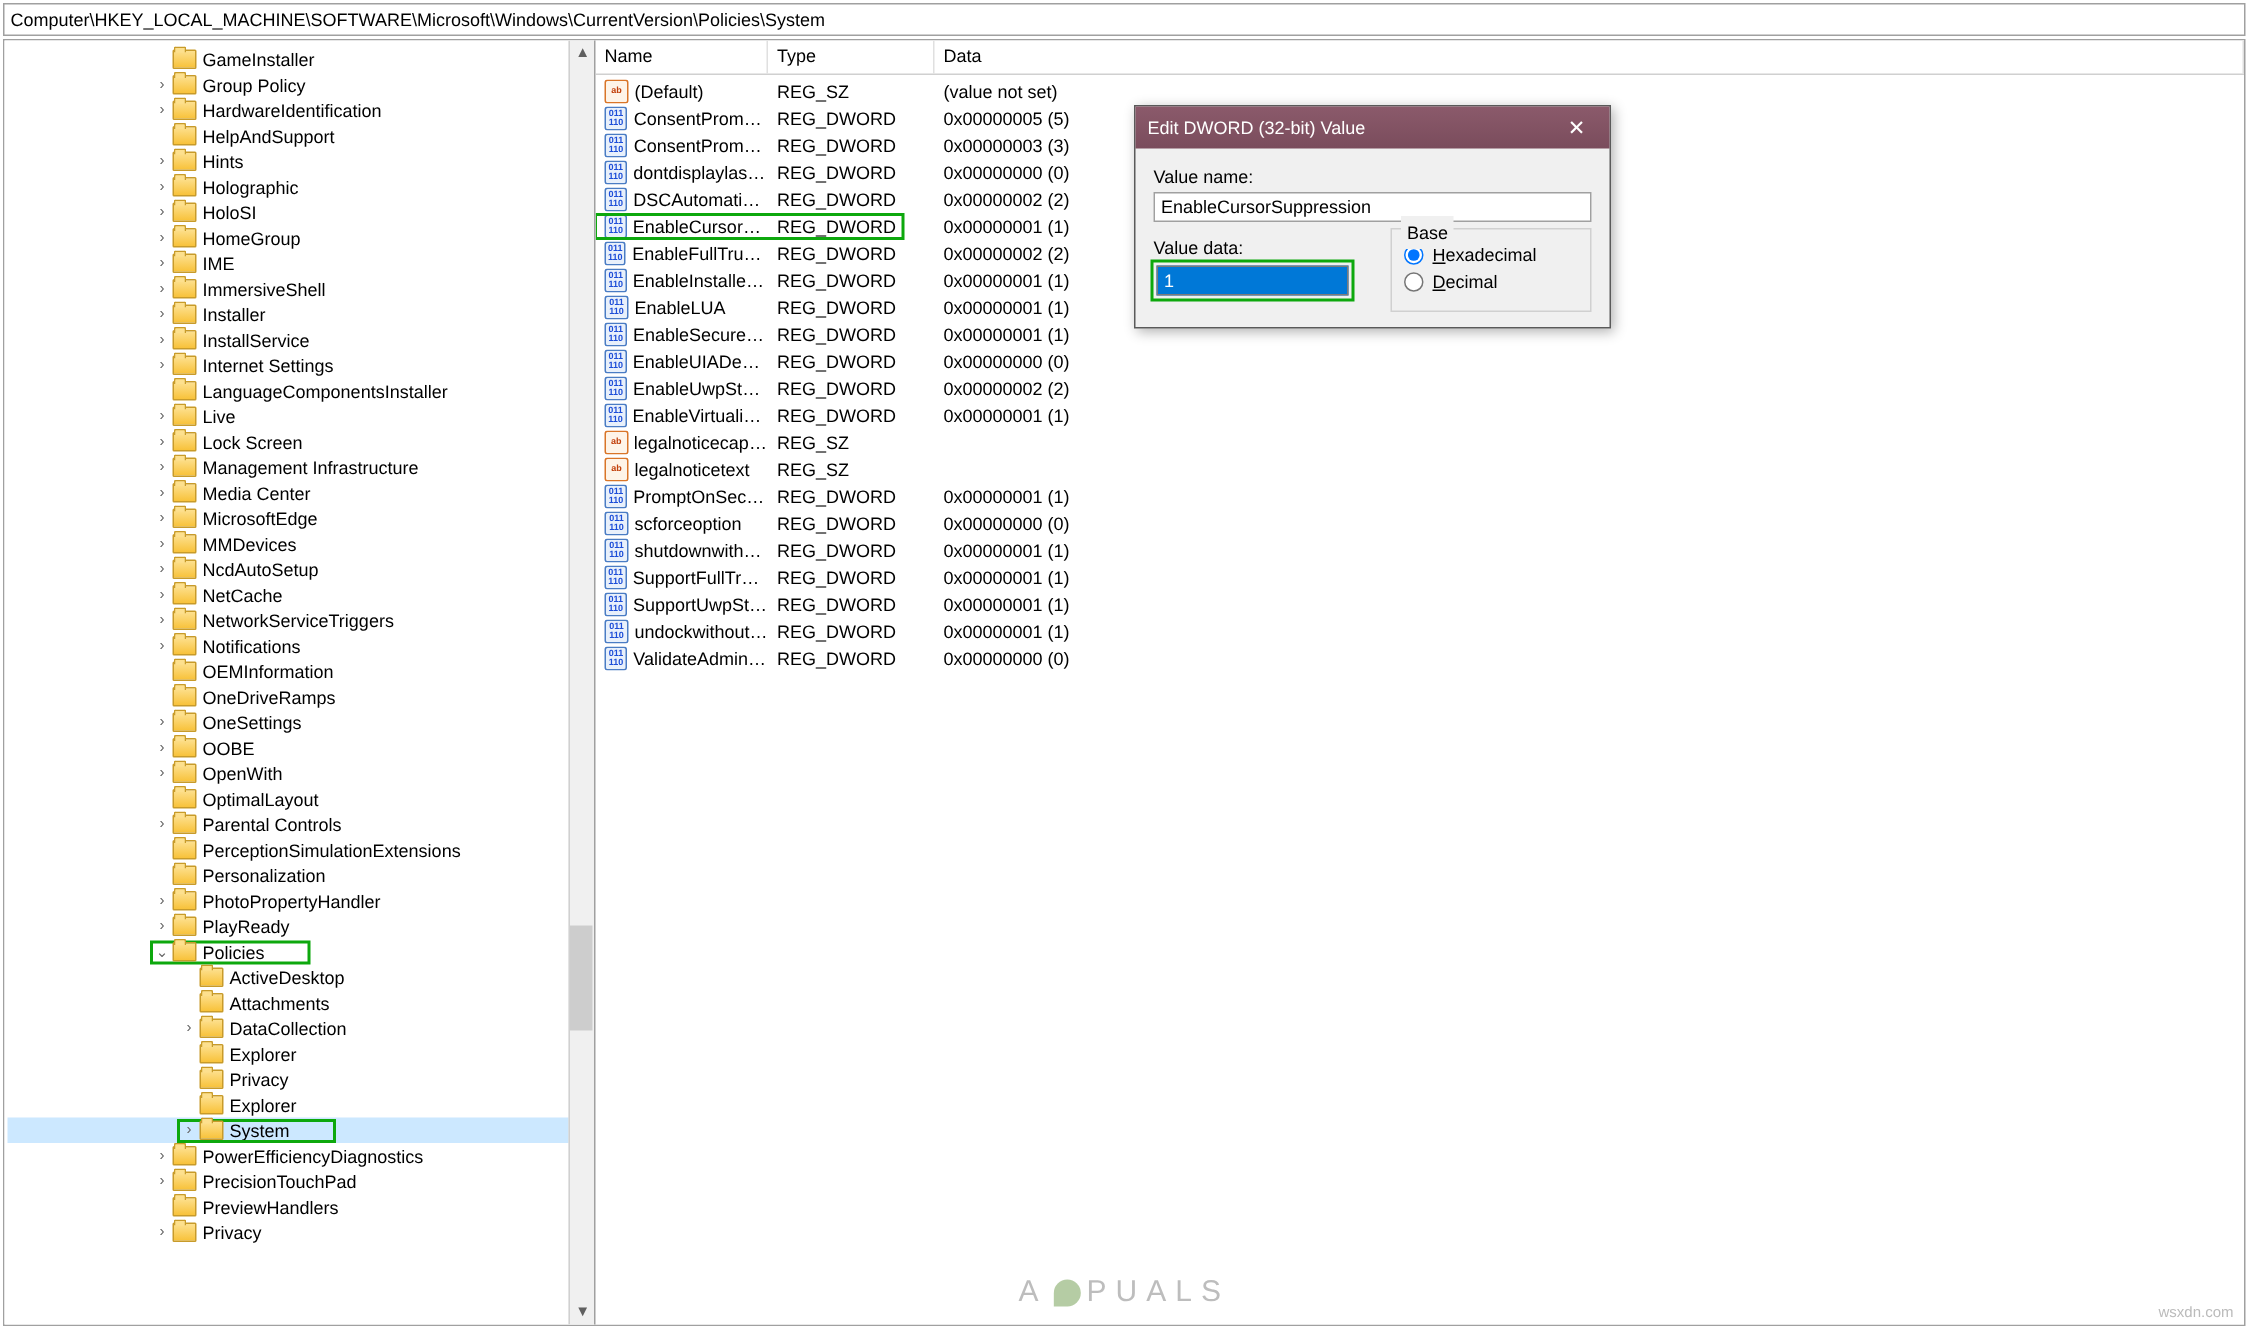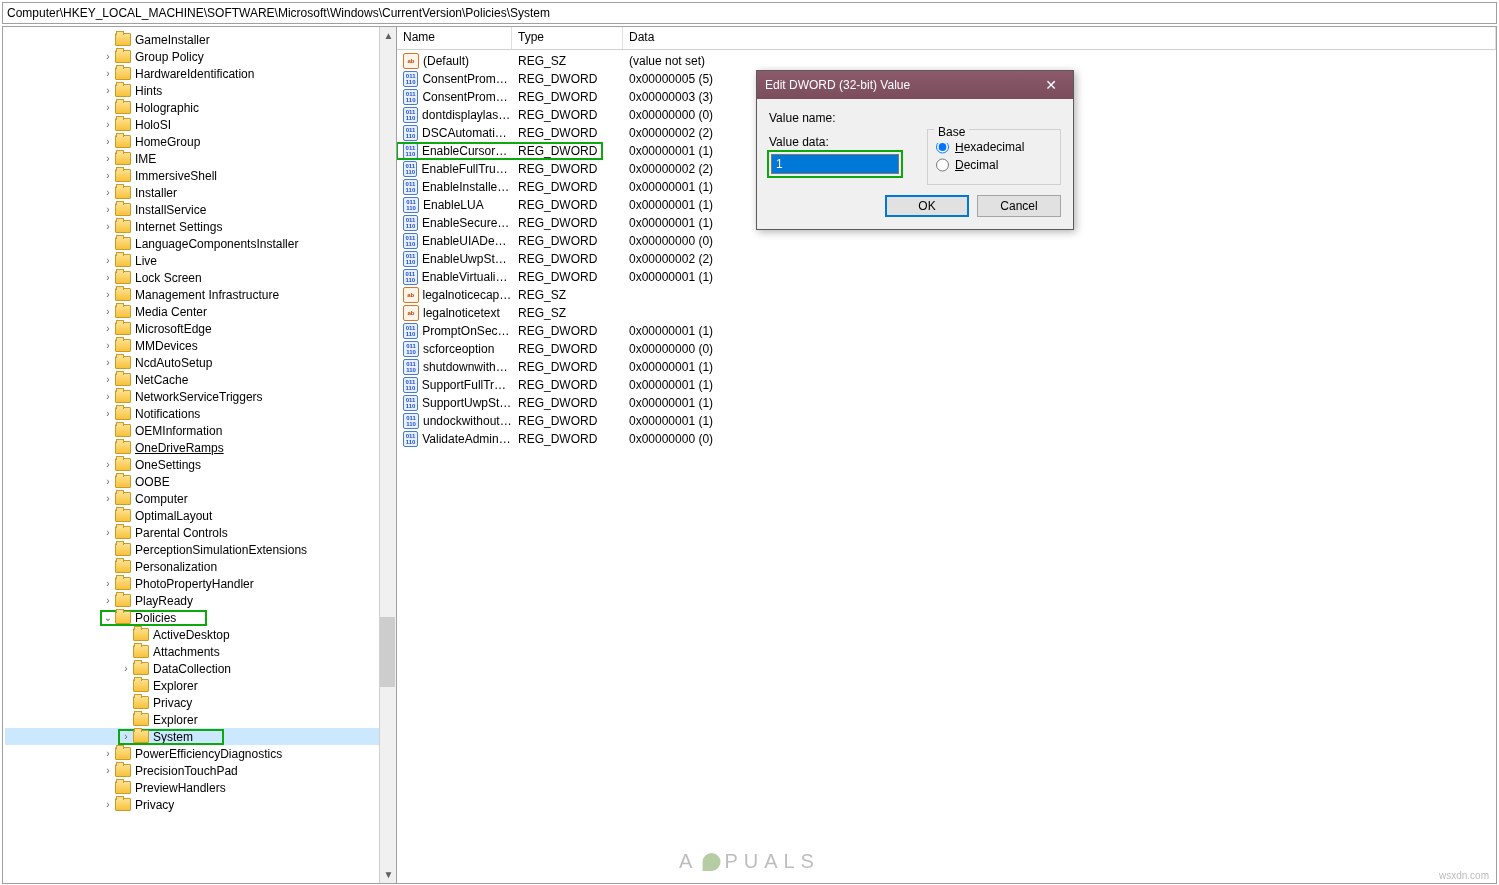--- a/index.html
+++ b/index.html
@@ -75,20 +75,25 @@
           <span class="expander">›</span>
           <span class="folder-icon"></span>
           <span>Group Policy</span>
         </div>
         <div class="tree-row" style="padding-left: 96px;">
           <span class="expander">›</span>
           <span class="folder-icon"></span>
           <span>HardwareIdentification</span>
         </div>
         <div class="tree-row" style="padding-left: 96px;">
+          <span class="expander empty"></span>
+          <span class="folder-icon"></span>
+          <span>HelpAndSupport</span>
+        </div>
+        <div class="tree-row" style="padding-left: 96px;">
           <span class="expander">›</span>
           <span class="folder-icon"></span>
           <span>Hints</span>
         </div>
         <div class="tree-row" style="padding-left: 96px;">
           <span class="expander">›</span>
           <span class="folder-icon"></span>
           <span>Holographic</span>
         </div>
         <div class="tree-row" style="padding-left: 96px;">
@@ -179,39 +184,39 @@
         <div class="tree-row" style="padding-left: 96px;">
           <span class="expander">›</span>
           <span class="folder-icon"></span>
           <span>Notifications</span>
         </div>
         <div class="tree-row" style="padding-left: 96px;">
           <span class="expander empty"></span>
           <span class="folder-icon"></span>
           <span>OEMInformation</span>
         </div>
-        <div class="tree-row" style="padding-left: 96px; text-decoration: underline;">
+        <div class="tree-row" style="padding-left: 96px;">
           <span class="expander empty"></span>
           <span class="folder-icon"></span>
           <span>OneDriveRamps</span>
         </div>
         <div class="tree-row" style="padding-left: 96px;">
           <span class="expander">›</span>
           <span class="folder-icon"></span>
           <span>OneSettings</span>
         </div>
         <div class="tree-row" style="padding-left: 96px;">
           <span class="expander">›</span>
           <span class="folder-icon"></span>
           <span>OOBE</span>
         </div>
         <div class="tree-row" style="padding-left: 96px;">
           <span class="expander">›</span>
           <span class="folder-icon"></span>
-          <span>Computer</span>
+          <span>OpenWith</span>
         </div>
         <div class="tree-row" style="padding-left: 96px;">
           <span class="expander empty"></span>
           <span class="folder-icon"></span>
           <span>OptimalLayout</span>
         </div>
         <div class="tree-row" style="padding-left: 96px;">
           <span class="expander">›</span>
           <span class="folder-icon"></span>
           <span>Parental Controls</span>
@@ -517,44 +522,41 @@
   </div>
 </div>
 
 <div class="dialog">
   <div class="dialog-title">
     <span>Edit DWORD (32-bit) Value</span>
     <span class="dialog-close">✕</span>
   </div>
   <div class="dialog-body">
     <div class="dialog-label">Value name:</div>
+    <input class="dialog-input" readonly="" value="EnableCursorSuppression" style="">
     <div class="dialog-row">
       <div class="value-data-col">
         <div class="dialog-label">Value data:</div>
         <span class="value-data-box">
           <input class="value-data-input" style="background: rgb(0, 120, 215); color: rgb(255, 255, 255);" value="1">
         </span>
       </div>
       <fieldset class="base-group">
         <span class="base-legend">Base</span>
         <label class="radio-row">
           <input type="radio" name="base" checked="" style="">
           <span><span class="underline-letter">H</span><span>exadecimal</span></span>
         </label>
         <label class="radio-row">
           <input type="radio" name="base" style="">
           <span><span class="underline-letter">D</span><span>ecimal</span></span>
         </label>
       </fieldset>
     </div>
   </div>
-  <div class="dialog-buttons">
-    <button class="dialog-btn ok">OK</button>
-    <button class="dialog-btn">Cancel</button>
-  </div>
 </div>
 
 <div class="watermark">
   <span>A</span>
     <span class="watermark-logo"></span>
     <span>PUALS</span>
 </div>
 <div class="bottom-right">wsxdn.com</div>
 
 </body></html>

